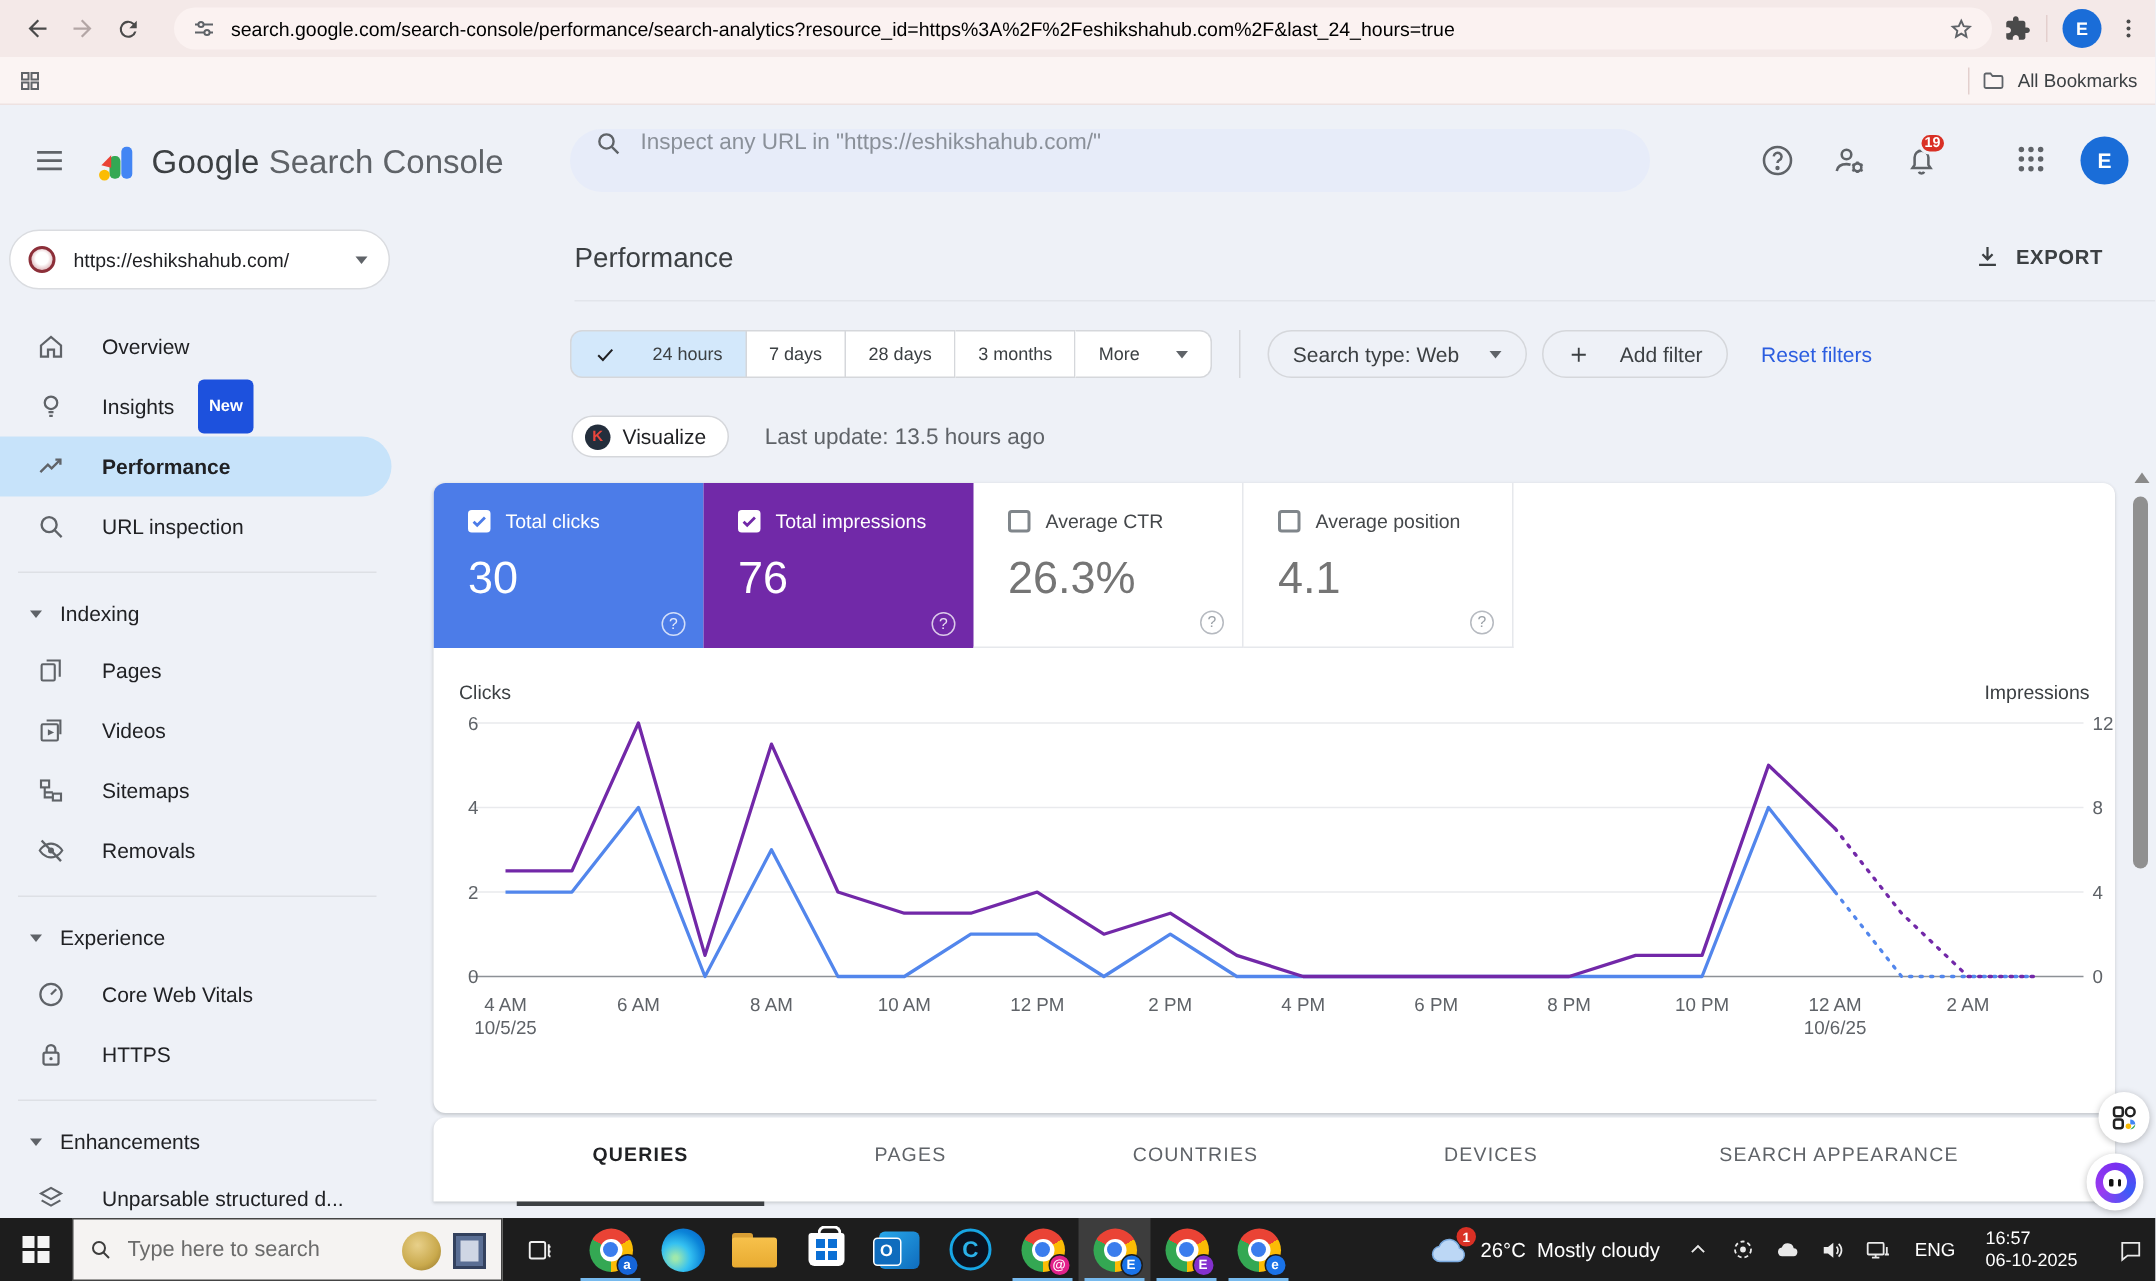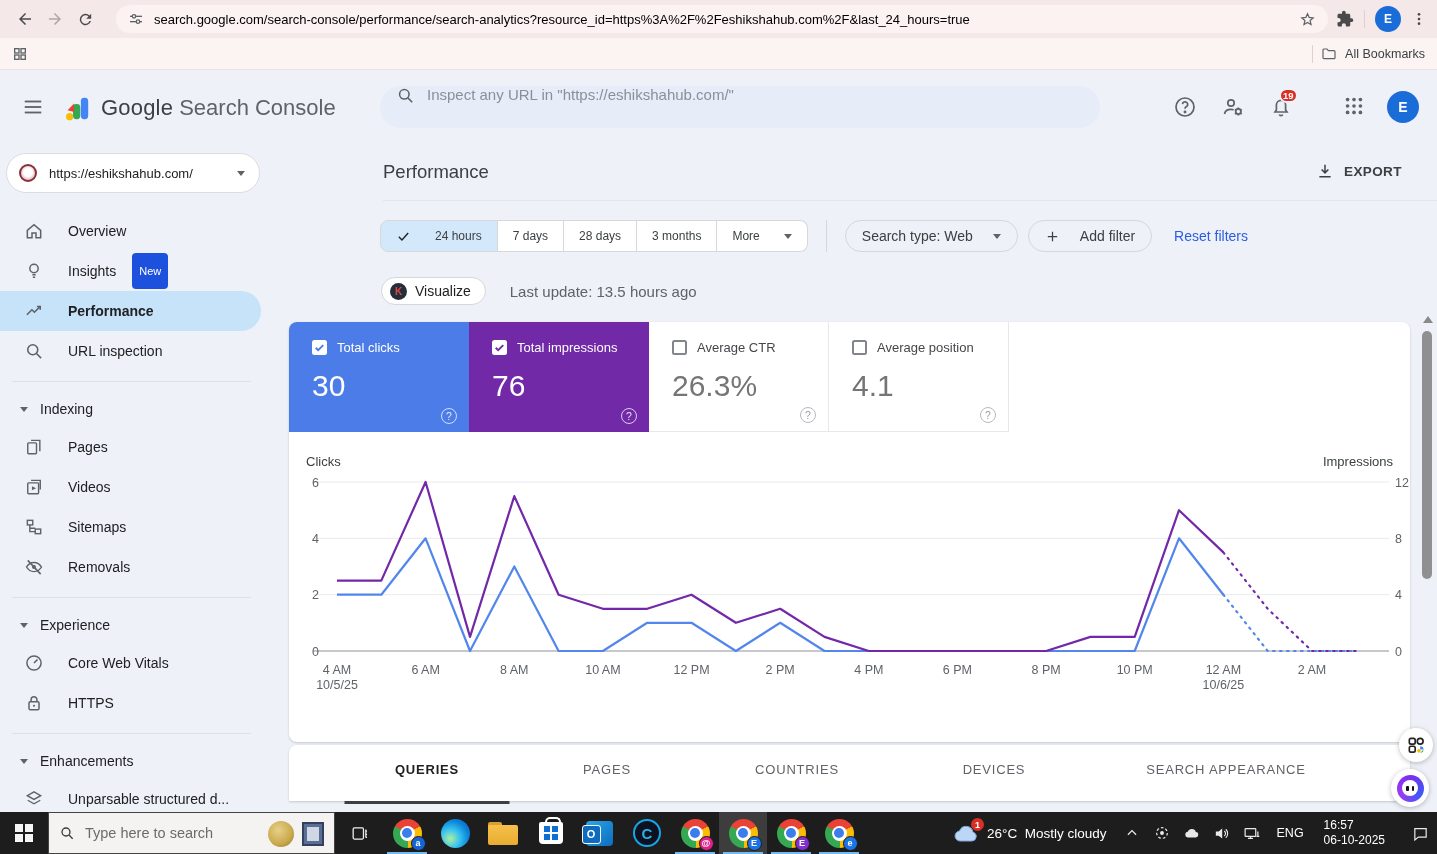--- a/index.html
+++ b/index.html
@@ -40,21 +40,21 @@
   
   .sidebar { position:absolute; left:0; top:141px; width:261px; }
   .side-item { height:40px; display:flex; align-items:center; padding-left:24px; gap:24px; color:#3c4043; font-size:14px; cursor:default; position:relative; }
   .side-item .lbl { color:#202124; }
   .side-item.selected { background:#c7e3fa; border-radius:0 20px 20px 0; }
   .side-item.selected .lbl { font-weight:bold; }
   .side-icon { width:20px; height:20px; color:#5f6368; flex:0 0 auto; }
   .side-divider { height:20px; position:relative; }
   .side-divider::after { content:""; position:absolute; left:12px; right:10px; top:10px; height:1px; background:#dde0e5; }
   .side-section { height:36px; display:flex; align-items:center; padding-left:20px; gap:12px; font-size:14px; color:#202124; }
-  .badge-new { background:#1d51dd; color:#fff; font-size:11px; font-weight:normal; border-radius:4px; padding:12px 7px; margin-left:-8px; }
+  .badge-new { background:#1d51dd; color:#fff; font-size:11px; font-weight:bold; border-radius:4px; padding:12px 7px; margin-left:-8px; }
 
   
   .page-title { position:absolute; left:383px; top:91px; font-size:18.5px; color:#3c4043; }
   .export-btn { position:absolute; left:1316px; top:92px; display:flex; align-items:center; gap:10px; color:#3c4043; font-size:13.5px; font-weight:bold; letter-spacing:.4px; }
   .title-divider { position:absolute; left:383px; top:130px; right:0; height:1px; background:#e2e5eb; }
 
   .chips-row { position:absolute; left:380px; top:150px; height:32px; display:flex; align-items:center; }
   .seg { display:flex; height:32px; }
   .seg-chip { display:flex; align-items:center; gap:24px; padding:0 15px; border:1px solid #d5d7db; border-left-width:0; font-size:12px; color:#3c4043; background:#fff; font-weight:500; white-space:nowrap; }
   .seg-chip:first-child { border-left-width:1px; border-radius:8px 0 0 8px; }

